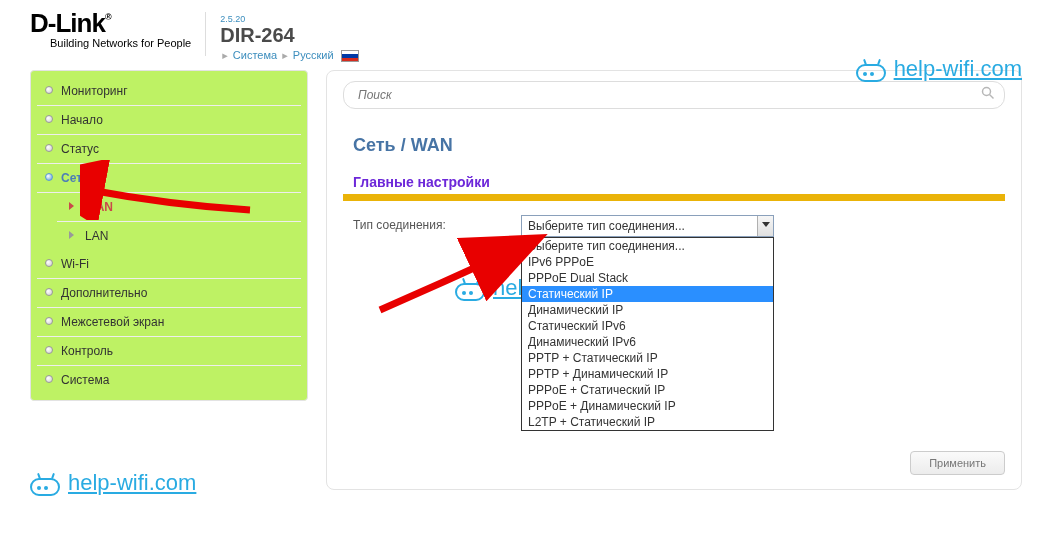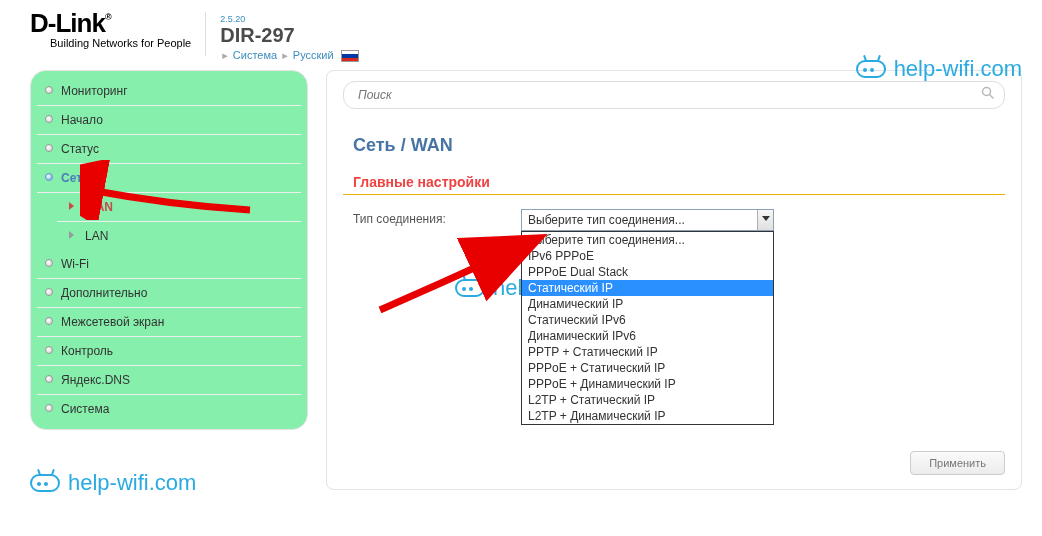--- a/index.html
+++ b/index.html
@@ -14,57 +14,57 @@
   .model-block { display: flex; flex-direction: column; }
   .version { font-size: 9px; color: #3b8dbd; margin-top: 2px; }
   .model { font-size: 20px; font-weight: bold; color: #4a4a4a; }
   .crumbs { font-size: 11px; margin-top: 2px; }
   .crumb { color: #3b8dbd; }
   .crumb-sep { color: #aaa; margin: 0 2px; }
   .flag { display: inline-block; width: 18px; height: 12px; vertical-align: middle; background: linear-gradient(to bottom, #fff 0 33%, #0039a6 33% 66%, #d52b1e 66% 100%); border: 1px solid #999; margin-left: 4px; }
 
   .main { display: flex; padding: 0 20px 20px 30px; gap: 18px; align-items: flex-start; }
 
-  .sidebar { width: 278px; border: 1px solid #e3e3e3; border-radius: 16px; padding: 6px; background: #86efac; }
+  .sidebar { width: 278px; border: 1px solid #e3e3e3; border-radius: 4px; padding: 6px; background: #bef264; }
   .menu-item, .sub-item { border-bottom: 1px solid #eee; padding: 7px 8px 7px 24px; cursor: pointer; position: relative; color: #333; font-size: 12px; }
   .menu-item:last-child, .sub-item:last-child { border-bottom: none; }
   .menu-item .bullet { position: absolute; left: 8px; top: 9px; width: 8px; height: 8px; border: 1px solid #999; border-radius: 50%; background: radial-gradient(circle at 35% 35%, #fff, #ccc); }
   .menu-item.active { color: #4d7eb7; font-weight: bold; }
   .menu-item.active .bullet { background: radial-gradient(circle at 35% 35%, #fff, #5b9bd5); border-color: #5b9bd5; }
 
   .sub-list { padding-left: 20px; }
   .sub-item { padding-left: 28px; font-size: 12px; }
   .sub-item .arrow { position: absolute; left: 12px; top: 9px; width: 0; height: 0; border-top: 4px solid transparent; border-bottom: 4px solid transparent; border-left: 5px solid #999; }
   .sub-item.active { color: #c94a4a; font-weight: bold; }
   .sub-item.active .arrow { border-left-color: #c94a4a; }
 
   .content { flex: 1; border: 1px solid #e3e3e3; border-radius: 8px; padding: 10px 16px 50px; background: #fff; position: relative; min-height: 420px; }
 
   .search-wrap { position: relative; margin-bottom: 16px; }
   .search-input { width: 100%; border: 1px solid #ddd; border-radius: 12px; padding: 6px 30px 6px 14px; font-size: 12px; color: #999; font-style: italic; outline: none; }
   .search-icon { position: absolute; right: 10px; top: 5px; opacity: .6; }
 
   .page-title { font-size: 18px; font-weight: bold; color: #4774a5; padding: 10px 10px 10px 10px; }
-  .section-title { color: #ef4444; font-weight: bold; font-size: 14px; border-bottom: 1px solid #eab308; padding: 8px 10px 4px; margin: 0 0 12px 0; }
+  .section-title { color: #6d28d9; font-weight: bold; font-size: 14px; border-bottom: 7px solid #eab308; padding: 8px 10px 4px; margin: 0 0 12px 0; }
 
   .form-row { display: flex; align-items: flex-start; gap: 18px; padding: 2px 10px; }
   .form-label { width: 150px; color: #555; font-size: 12px; padding-top: 3px; }
 
   .select-box { position: relative; width: 253px; }
   .select-display { border: 1px solid #8aa0bb; background: #fff; padding: 3px 20px 3px 6px; font-size: 12px; position: relative; }
   .select-display .caret { position: absolute; right: 0; top: 0; width: 16px; height: 100%; background: linear-gradient(#f6f6f6,#e0e0e0); border-left: 1px solid #b0b0b0; }
   .select-display .caret::after { content: ""; position: absolute; left: 4px; top: 6px; border-left: 4px solid transparent; border-right: 4px solid transparent; border-top: 5px solid #333; }
 
   .dropdown { position: absolute; left: 0; top: 100%; width: 100%; border: 1px solid #333; background: #fff; z-index: 5; }
   .opt { padding: 1px 6px; font-size: 12px; cursor: pointer; white-space: nowrap; }
   .opt.selected { background: #2a8fff; color: #fff; }
 
   .apply-btn { position: absolute; right: 16px; bottom: 14px; padding: 5px 18px; font-size: 11px; color: #777; background: linear-gradient(#fafafa,#ececec); border: 1px solid #ccc; border-radius: 4px; }
 
-  .watermark { position: absolute; display: flex; align-items: center; gap: 8px; color: #29abe2; font-family: Arial, sans-serif; pointer-events: none; }
+  .watermark { position: absolute; display: flex; align-items: flex-end; gap: 8px; color: #29abe2; font-family: Arial, sans-serif; pointer-events: none; text-decoration: underline; }
   .wm-icon { width: 30px; height: 18px; border: 2.5px solid #29abe2; border-radius: 10px; position: relative; }
   .wm-icon::before, .wm-icon::after { content: ""; position: absolute; top: 6px; width: 4px; height: 4px; background: #29abe2; border-radius: 50%; }
   .wm-icon::before { left: 5px; } .wm-icon::after { left: 12px; }
   .wm-ant { position: absolute; width: 2px; height: 6px; background: #29abe2; top: -7px; border-radius: 1px; }
   .wm-text { font-size: 22px; font-weight: 500; letter-spacing: 0; }
   .wm1 { left: 30px; top: 470px; }
   .wm2 { left: 455px; top: 275px; }
   .wm3 { right: 20px; top: 56px; }
 
   .arrow-ann { position: absolute; pointer-events: none; z-index: 20; }
@@ -73,21 +73,21 @@
 <body>
 
 <div class="header">
   <div class="logo-block">
     <div class="logo-main"><span>D-Link</span><sup>®</sup></div>
     <div class="logo-sub">Building Networks for People</div>
   </div>
   <div class="header-sep"></div>
   <div class="model-block">
     <div class="version">2.5.20</div>
-    <div class="model">DIR-297</div>
+    <div class="model">DIR-264</div>
     <div class="crumbs">
       <span class="crumb-sep">▸</span>
       <span class="crumb">Система</span>
       <span class="crumb-sep">▸</span>
       <span class="crumb">Русский</span>
       <span class="flag"></span>
     </div>
   </div>
 </div>
 
@@ -99,21 +99,20 @@
     <div class="menu-item"><span class="bullet"></span><span>Статус</span></div>
     <div class="menu-item active"><span class="bullet"></span><span>Сеть</span></div>
     <div class="sub-list">
       <div class="sub-item active"><span class="arrow"></span><span>WAN</span></div>
       <div class="sub-item"><span class="arrow"></span><span>LAN</span></div>
     </div>
     <div class="menu-item"><span class="bullet"></span><span>Wi-Fi</span></div>
     <div class="menu-item"><span class="bullet"></span><span>Дополнительно</span></div>
     <div class="menu-item"><span class="bullet"></span><span>Межсетевой экран</span></div>
     <div class="menu-item"><span class="bullet"></span><span>Контроль</span></div>
-    <div class="menu-item"><span class="bullet"></span><span>Яндекс.DNS</span></div>
     <div class="menu-item"><span class="bullet"></span><span>Система</span></div>
   </div>
 
   <div class="content">
     <div class="search-wrap">
       <input class="search-input" placeholder="Поиск" style="">
       <span class="search-icon">
         <svg width="14" height="14" viewBox="0 0 14 14">
             <circle cx="5.5" cy="5.5" r="4" fill="none" stroke="#888" stroke-width="1.5"></circle>
             <line x1="8.5" y1="8.5" x2="12.5" y2="12.5" stroke="#888" stroke-width="1.5"></line>
@@ -133,24 +132,24 @@
         </div>
         <div class="dropdown">
           <div class="opt">Выберите тип соединения...</div>
           <div class="opt">IPv6 PPPoE</div>
           <div class="opt">PPPoE Dual Stack</div>
           <div class="opt selected">Статический IP</div>
           <div class="opt">Динамический IP</div>
           <div class="opt">Статический IPv6</div>
           <div class="opt">Динамический IPv6</div>
           <div class="opt">PPTP + Статический IP</div>
+          <div class="opt">PPTP + Динамический IP</div>
           <div class="opt">PPPoE + Статический IP</div>
           <div class="opt">PPPoE + Динамический IP</div>
           <div class="opt">L2TP + Статический IP</div>
-          <div class="opt">L2TP + Динамический IP</div>
         </div>
       </div>
     </div>
 
     <button class="apply-btn">Применить</button>
   </div>
 </div>
 
 <div class="watermark wm1">
   <div class="wm-icon">

